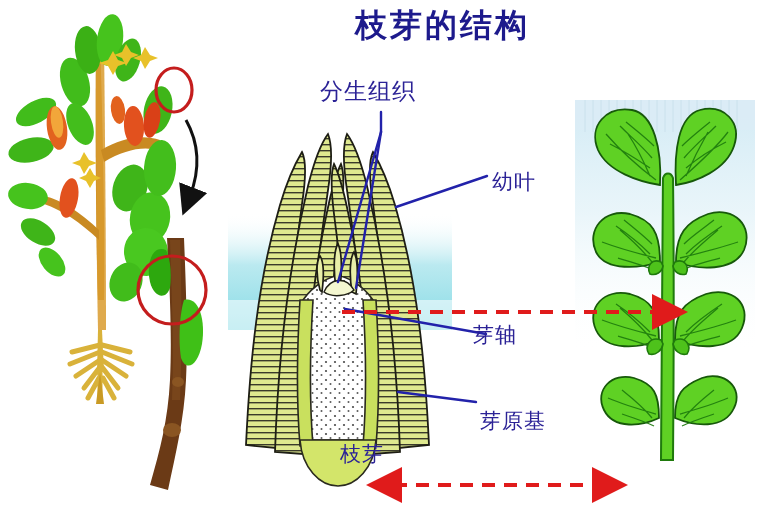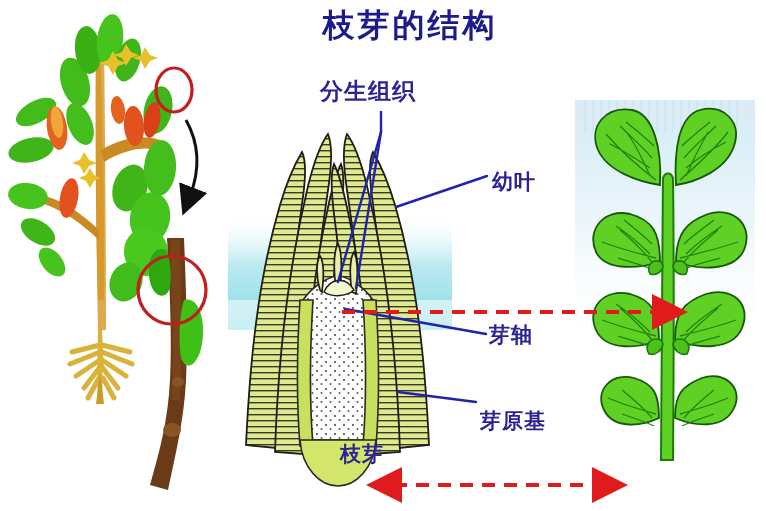--- a/index.html
+++ b/index.html
@@ -23,43 +23,43 @@
     width: 766px;
     height: 511px;
   }
 
   
   #page-title {
     position: absolute;
     left: 290px;
     top: 6px;
     width: 240px;
-    text-align: center;
+    text-align: right;
     font-size: 32px;
     font-weight: bold;
     color: #1d1a8c;
     letter-spacing: 3px;
     line-height: 1.2;
     white-space: nowrap;
   }
 
   
   .callout {
     position: absolute;
     font-size: 21px;
-    font-weight: bold;
+    font-weight: normal;
     color: #2b2296;
     letter-spacing: 1px;
     white-space: nowrap;
     line-height: 1;
   }
 
   #label-fenshengzuzhi { left: 320px; top: 80px; font-size: 23px; }
   #label-youye        { left: 492px; top: 172px; }
-  #label-yazhou       { left: 489px; top: 325px; }
+  #label-yazhou       { left: 473px; top: 325px; }
   #label-yayuanji     { left: 480px; top: 411px; }
   #label-zhiya        { left: 340px; top: 444px; }
   #label-jingzhi      { left: 610px; top: 464px; }
 </style>
 </head>
 <body>
 
 <div id="canvas">
 
   <svg class="svg-layer" viewBox="0 0 766 511">

